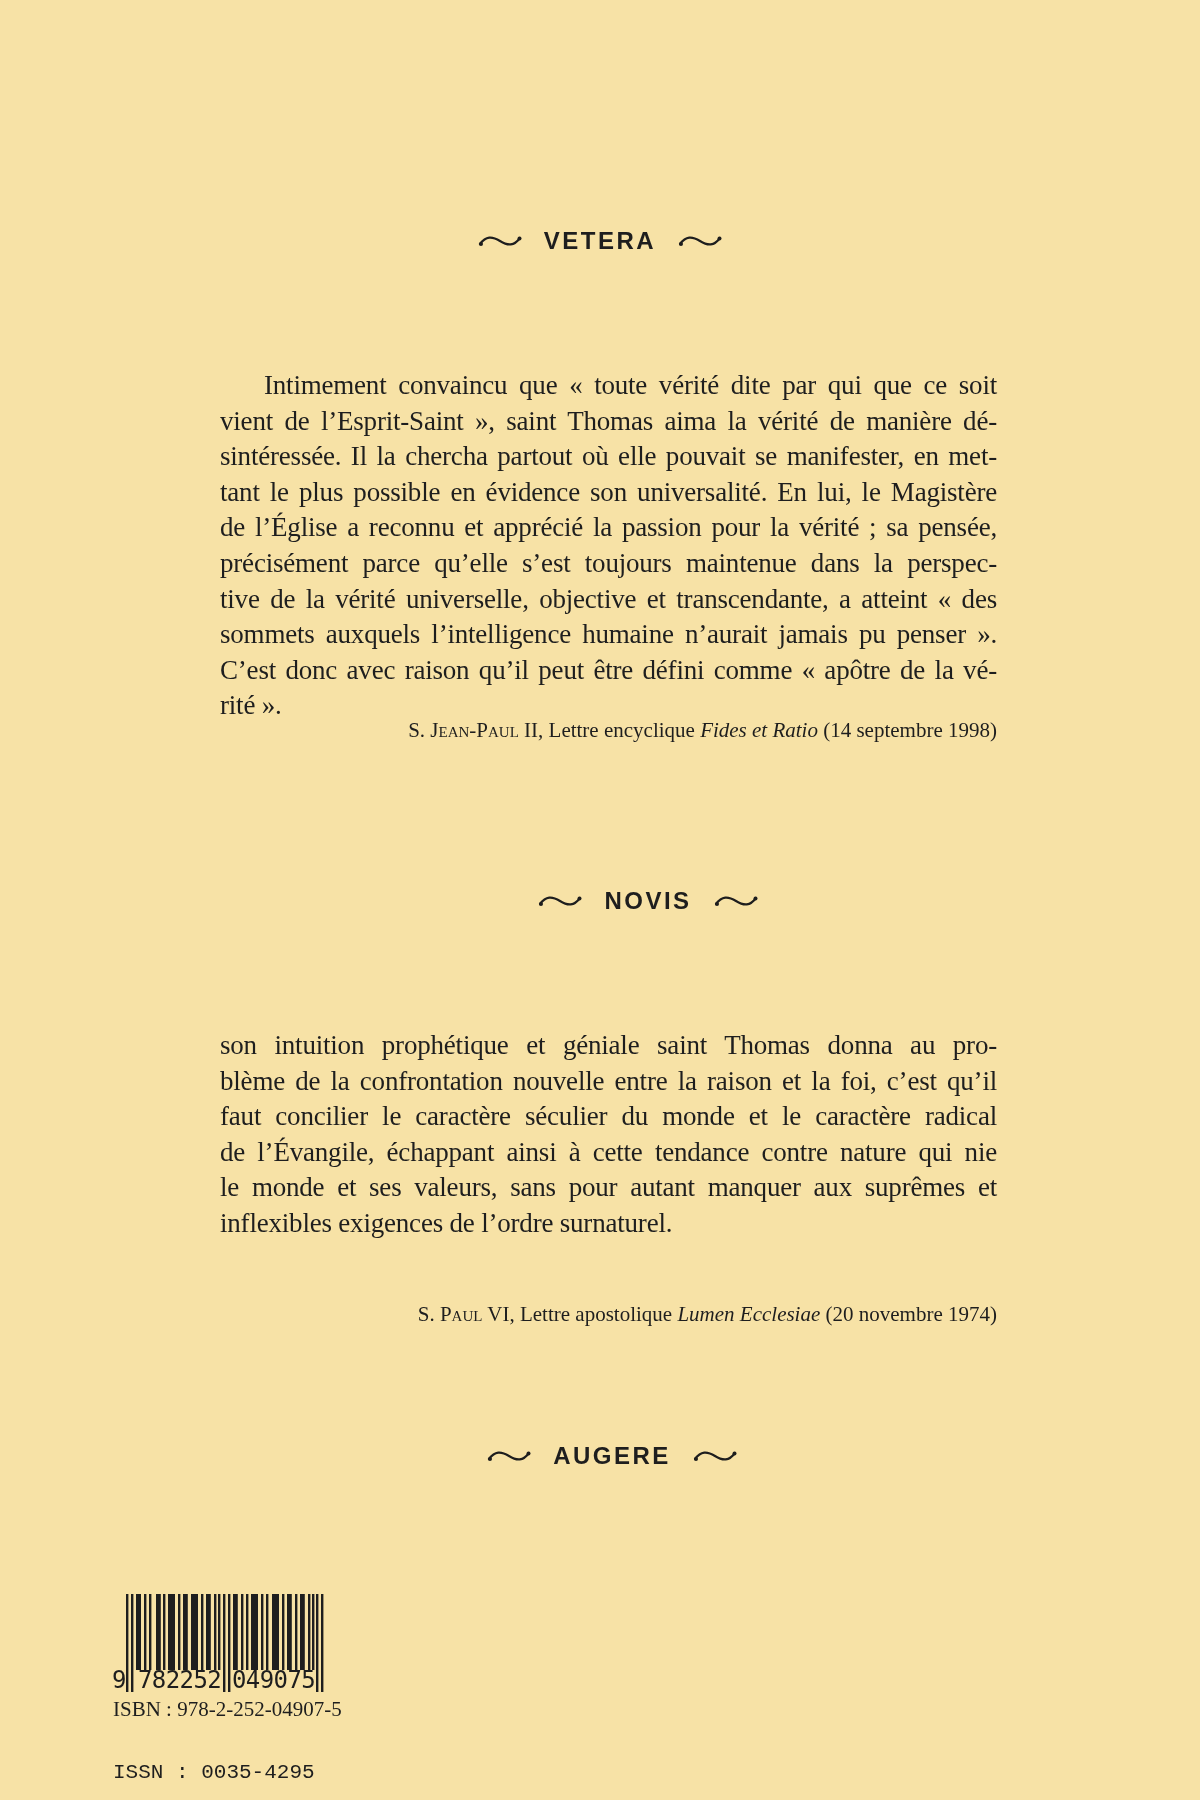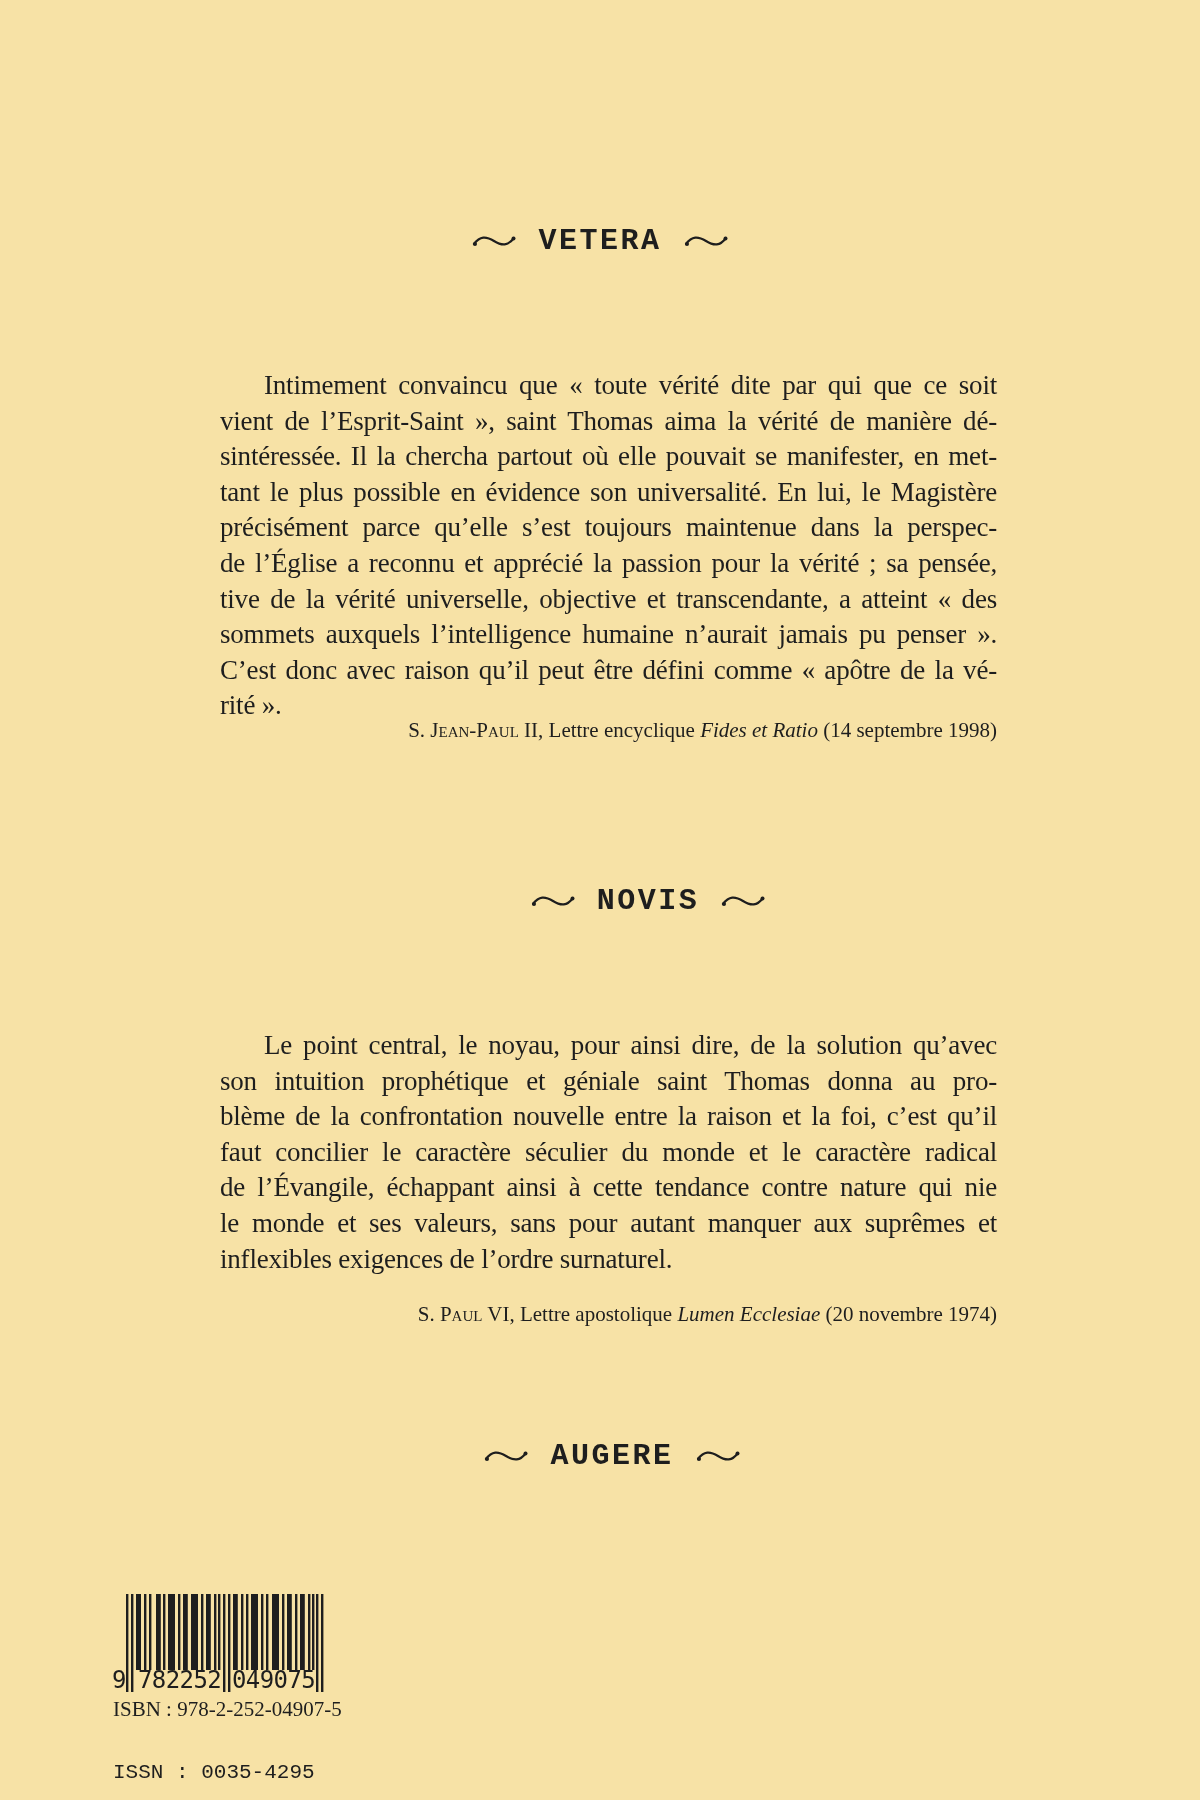--- a/index.html
+++ b/index.html
@@ -10,23 +10,23 @@
     position: relative;
     overflow: hidden;
     font-family: "Liberation Serif", "DejaVu Serif", serif;
   }
   .heading {
     position: absolute; left: 0; width: 1200px;
     display: flex; justify-content: center; align-items: center;
     gap: 22px;
   }
   .heading .title {
-    font-family: Liberation Mono, monospace;
+    font-family: Liberation Sans, sans-serif;
     font-weight: bold;
-    font-size: 30px;
+    font-size: 24px;
     letter-spacing: 2.5px;
     line-height: 40px;
   }
   .swash { width: 44px; height: 14px; display: block; }
   .para {
     position: absolute; left: 220px; width: 777px;
     font-size: 27px; line-height: 35.6px;
     text-align: justify;
     text-indent: 44px;
     hyphens: manual;
@@ -69,22 +69,22 @@
       <circle cx="3" cy="10" r="2" fill="#1E1E1E"></circle>
       <circle cx="41.5" cy="4.5" r="2" fill="#1E1E1E"></circle>
     </svg>
 </div>
 
 <div class="para" style="top:368px; text-indent:0;">
   <span class="line first">Intimement convaincu que « toute vérité dite par qui que ce soit</span>
   <span class="line">vient de l’Esprit-Saint », saint Thomas aima la vérité de manière dé-</span>
   <span class="line">sintéressée. Il la chercha partout où elle pouvait se manifester, en met-</span>
   <span class="line">tant le plus possible en évidence son universalité. En lui, le Magistère</span>
+  <span class="line">de l’Église a reconnu et apprécié la passion pour la vérité ; sa pensée,</span>
   <span class="line">précisément parce qu’elle s’est toujours maintenue dans la perspec-</span>
-  <span class="line">de l’Église a reconnu et apprécié la passion pour la vérité ; sa pensée,</span>
   <span class="line">tive de la vérité universelle, objective et transcendante, a atteint « des</span>
   <span class="line">sommets auxquels l’intelligence humaine n’aurait jamais pu penser ».</span>
   <span class="line">C’est donc avec raison qu’il peut être défini comme « apôtre de la vé-</span>
   <span class="line last">rité ».</span>
 </div>
 
 <div class="cite" style="top:716px;">
   <span>S. </span><span class="sc">Jean-Paul</span><span> II, Lettre encyclique </span><em>Fides et Ratio</em><span> (14 septembre 1998)</span>
 </div>
 
@@ -96,21 +96,20 @@
     </svg>
   <span class="title">NOVIS</span>
   <svg class="swash" viewBox="0 0 44 14">
       <path d="M2 10 C 8 2, 14 2, 22 7 S 36 12, 42 4" fill="none" stroke="#1E1E1E" stroke-width="2.2" stroke-linecap="round"></path>
       <circle cx="3" cy="10" r="2" fill="#1E1E1E"></circle>
       <circle cx="41.5" cy="4.5" r="2" fill="#1E1E1E"></circle>
     </svg>
 </div>
 
 <div class="para" style="top:1028px; text-indent:0;">
-  <span class="line first">Le point central, le noyau, pour ainsi dire, de la solution qu’avec</span>
   <span class="line">son intuition prophétique et géniale saint Thomas donna au pro-</span>
   <span class="line">blème de la confrontation nouvelle entre la raison et la foi, c’est qu’il</span>
   <span class="line">faut concilier le caractère séculier du monde et le caractère radical</span>
   <span class="line">de l’Évangile, échappant ainsi à cette tendance contre nature qui nie</span>
   <span class="line">le monde et ses valeurs, sans pour autant manquer aux suprêmes et</span>
   <span class="line last">inflexibles exigences de l’ordre surnaturel.</span>
 </div>
 
 <div class="cite" style="top:1300px;">
   <span>S. </span><span class="sc">Paul</span><span> VI, Lettre apostolique </span><em>Lumen Ecclesiae</em><span> (20 novembre 1974)</span>

